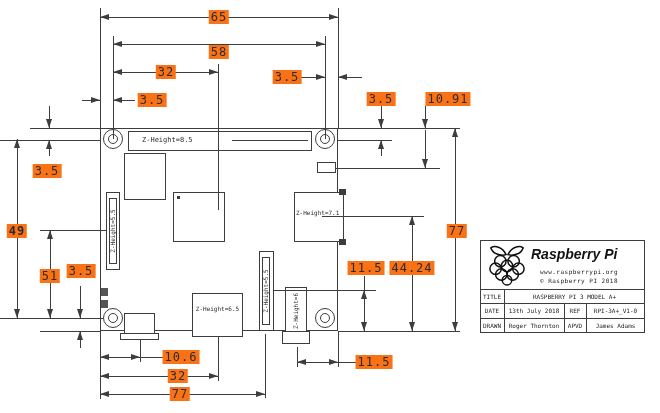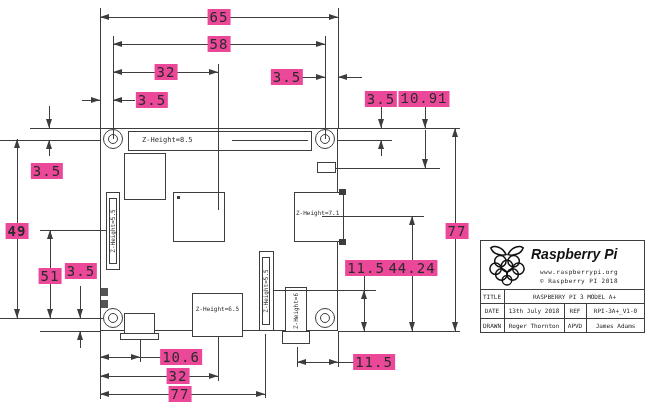--- a/index.html
+++ b/index.html
@@ -6,22 +6,22 @@
   #canvas{position:relative;width:660px;height:413px;background:#fff;overflow:hidden;
           font-family:"DejaVu Sans Mono",monospace;}
   .l{position:absolute;background:#3d3d3d;display:block;}
   .box{position:absolute;border:1px solid #3d3d3d;background:#fff;box-sizing:border-box;}
   .circ{position:absolute;border:1px solid #3d3d3d;border-radius:50%;background:#fff;box-sizing:border-box;}
   .aL,.aR,.aU,.aD{position:absolute;width:0;height:0;}
   .aL{border:3px solid transparent;border-left:0;border-right:9px solid #3d3d3d;}
   .aR{border:3px solid transparent;border-right:0;border-left:9px solid #3d3d3d;}
   .aU{border:3px solid transparent;border-top:0;border-bottom:9px solid #3d3d3d;}
   .aD{border:3px solid transparent;border-bottom:0;border-top:9px solid #3d3d3d;}
-  .dl{position:absolute;transform:translate(-50%,-50%);font-size:14px;letter-spacing:1px;
-      color:#2b2b2b;background:#ec4899;padding:0 2px;white-space:nowrap;}
+  .dl{position:absolute;transform:translate(-50%,-50%);font-size:12px;letter-spacing:1px;
+      color:#2b2b2b;background:#f97316;padding:0 2px;white-space:nowrap;}
   .cl{position:absolute;font-size:6px;color:#2b2b2b;white-space:nowrap;}
   .clv{position:absolute;width:70px;height:10px;font-size:6px;color:#2b2b2b;text-align:center;
        transform:rotate(-90deg);white-space:nowrap;line-height:10px;}
   .tbcell{position:absolute;display:flex;align-items:center;justify-content:center;
           font-size:6px;color:#1d1d1d;white-space:nowrap;}
   .brand{position:absolute;font-family:"Liberation Sans",sans-serif;font-weight:bold;
          font-size:14px;color:#111;white-space:nowrap;}
   .small{font-size:6px;letter-spacing:.5px;color:#1d1d1d;text-align:center;}
 </style>
 </head>
@@ -101,21 +101,21 @@
   <i class="l" style="left:338px;top:331px;width:1px;height:36px;"></i>
 
   <i class="l" style="left:100px;top:17px;width:238px;height:1px;"></i>
   <i class="aL" style="left:100px;top:14px;"></i>
   <i class="aR" style="left:329px;top:14px;"></i>
   <div class="dl" style="left:219px;top:17px;">65</div>
 
   <i class="l" style="left:113px;top:44px;width:212px;height:1px;"></i>
   <i class="aL" style="left:113px;top:41px;"></i>
   <i class="aR" style="left:316px;top:41px;"></i>
-  <div class="dl" style="left:219px;top:44px;">58</div>
+  <div class="dl" style="left:219px;top:52px;">58</div>
 
   <i class="l" style="left:113px;top:72px;width:105px;height:1px;"></i>
   <i class="aL" style="left:113px;top:69px;"></i>
   <i class="aR" style="left:209px;top:69px;"></i>
   <div class="dl" style="left:166px;top:72px;">32</div>
 
   <i class="l" style="left:300px;top:77px;width:25px;height:1px;"></i>
   <i class="aR" style="left:316px;top:74px;"></i>
   <i class="l" style="left:338px;top:77px;width:24px;height:1px;"></i>
   <i class="aL" style="left:338px;top:74px;"></i>
@@ -174,21 +174,21 @@
   <i class="l" style="left:381px;top:106px;width:1px;height:22px;"></i>
   <i class="aD" style="left:378px;top:119px;"></i>
   <i class="l" style="left:381px;top:140px;width:1px;height:16px;"></i>
   <i class="aU" style="left:378px;top:140px;"></i>
   <div class="dl" style="left:381px;top:99px;">3.5</div>
 
   <i class="l" style="left:425px;top:106px;width:1px;height:22px;"></i>
   <i class="aD" style="left:422px;top:119px;"></i>
   <i class="l" style="left:425px;top:130px;width:1px;height:38px;"></i>
   <i class="aD" style="left:422px;top:159px;"></i>
-  <div class="dl" style="left:424px;top:99px;font-family:Liberation Mono, monospace;">10.91</div>
+  <div class="dl" style="left:448px;top:99px;">10.91</div>
 
   <i class="l" style="left:364px;top:276px;width:1px;height:55px;"></i>
   <i class="aU" style="left:361px;top:290px;"></i>
   <i class="aD" style="left:361px;top:322px;"></i>
   <div class="dl" style="left:366px;top:268px;">11.5</div>
 
   <i class="l" style="left:412px;top:216px;width:1px;height:115px;"></i>
   <i class="aU" style="left:409px;top:216px;"></i>
   <i class="aD" style="left:409px;top:322px;"></i>
   <div class="dl" style="left:412px;top:268px;">44.24</div>

